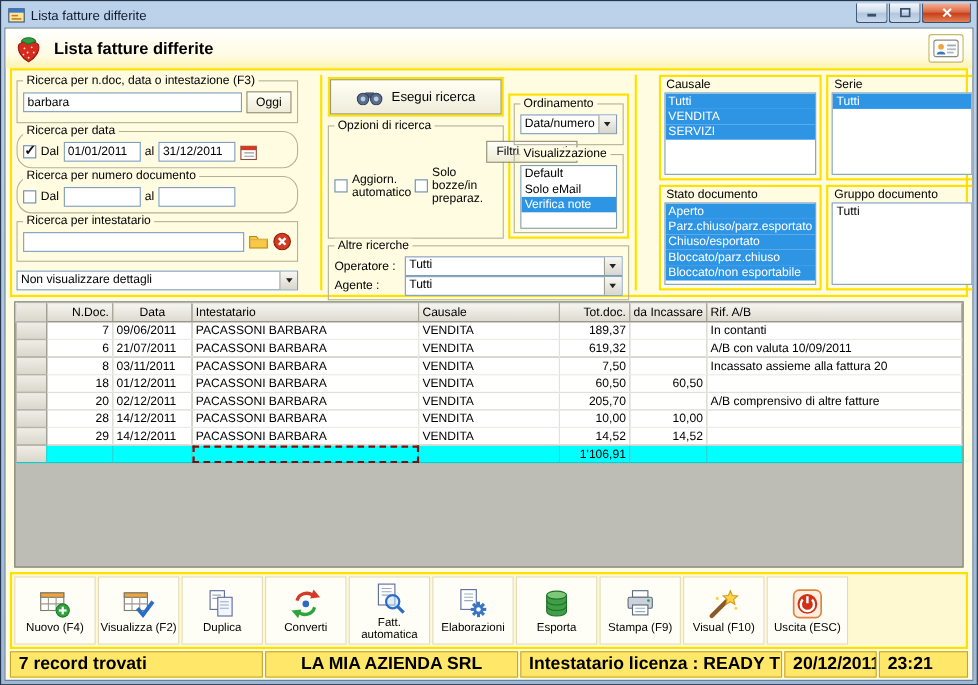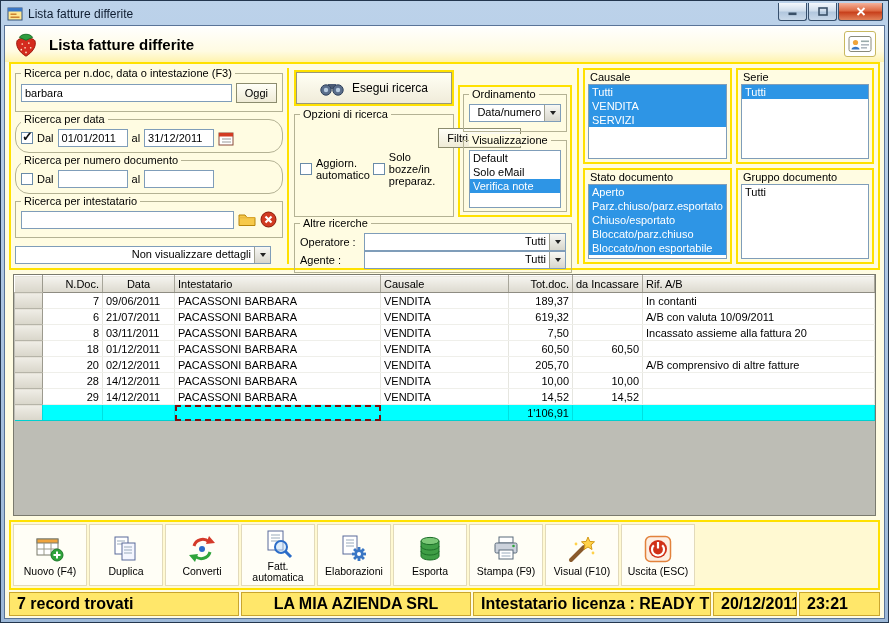--- a/index.html
+++ b/index.html
@@ -18,36 +18,36 @@
 
   .window-inner { flex:1; border:1px solid #5A7498; background:#FFFCE2; display:flex; flex-direction:column; overflow:hidden; }
 
   
   .app-header { height:36px; display:flex; align-items:center; gap:8px; padding:0 8px 0 6px; background:linear-gradient(#FFFFFF,#FFFBE2 70%,#FFF3AE); }
   .app-title { font-size:15px; font-weight:bold; }
   .app-header .spacer { flex:1; }
   .header-icon-box { width:32px; height:26px; background:#fff; border:1px solid #C8B860; border-radius:3px; display:flex; align-items:center; justify-content:center; }
 
   
-  .top-panel { height:208px; margin:0 4px; border:2px solid #FFE100; background:#FFFCE2; display:flex; padding:4px; gap:4px; }
+  .top-panel { height:208px; margin:0 4px; border:2px solid #FFE100; background:#FFFCE2; display:flex; padding:4px; gap:20px; }
 
   .grp { position:relative; border:1px solid #B4B294; margin-top:5px; padding:9px 5px 3px; }
   .grp-label { position:absolute; top:-7px; left:5px; padding:0 3px; background:#FFFCE2; white-space:nowrap; }
   .row { display:flex; align-items:center; gap:4px; }
   .flex1 { flex:1; min-width:0; }
 
   .tinput { height:18px; border:1px solid #7F9DB9; background:#fff; font:inherit; padding:0 3px; width:100%; }
   .tinput.w70 { width:70px; }
   .btn { border:1px solid #8C8C6E; background:linear-gradient(#FFFFF8,#EFEBD6); font:inherit; padding:1px 8px; height:20px; white-space:nowrap; }
   .icon-btn { display:inline-flex; align-items:center; justify-content:center; }
 
   .cb { width:12px; height:12px; min-width:12px; border:1px solid #6A8BA8; background:#fff; display:inline-block; position:relative; }
   .cb.checked::after { content:"\2713"; position:absolute; top:-4px; left:0; font-size:13px; font-weight:bold; color:#111; }
 
-  .combo { display:flex; border:1px solid #7F9DB9; background:#fff; height:18px; align-items:stretch;text-align:right; }
+  .combo { display:flex; border:1px solid #7F9DB9; background:#fff; height:18px; align-items:stretch; }
   .combo-text { flex:1; padding:1px 3px; overflow:hidden; white-space:nowrap; }
   .combo-btn { width:16px; background:linear-gradient(#F8F8F4,#D8D6CC); border-left:1px solid #A0A090; display:flex; align-items:center; justify-content:center; }
   .tri { width:0; height:0; border-left:3.5px solid transparent; border-right:3.5px solid transparent; border-top:4.5px solid #222; }
 
   .col-left { width:268px; display:flex; flex-direction:column; }
   .g1 { height:42px; } .g2,.g3 { height:36px; margin-top:7px;border-radius:14px; } .g4 { height:40px; margin-top:7px; }
   .dettagli-row { margin-top:8px; width:256px; }
 
   .col-center { width:292px; border-left:2px solid #FFE100; border-right:2px solid #FFE100; padding:0 5px; display:flex; flex-direction:column; }
   .center-upper { display:flex; gap:4px; flex:1; }
@@ -459,20 +459,33 @@
               <circle cx="22" cy="21" r="6" fill="#2fa43c" stroke="#1c7a28"></circle>
               <rect x="18.5" y="20" width="7" height="2" fill="#fff"></rect>
               <rect x="21" y="17.5" width="2" height="7" fill="#fff"></rect>
             </svg>
           </span>
           <span class="tb-label">Nuovo (F4)</span>
         </div>
         <div class="tb-btn">
           <span class="tb-icon">
             <svg width="30" height="30" viewBox="0 0 30 30">
+              <rect x="2" y="5" width="21" height="16" fill="#fff" stroke="#7a7a6a"></rect>
+              <rect x="2" y="5" width="21" height="4" fill="#f0a43c" stroke="#7a7a6a"></rect>
+              <line x1="9" y1="9" x2="9" y2="21" stroke="#9a9a8a"></line>
+              <line x1="16" y1="9" x2="16" y2="21" stroke="#9a9a8a"></line>
+              <line x1="2" y1="15" x2="23" y2="15" stroke="#9a9a8a"></line>
+              <path d="M14 19 l5 6 l9 -12" fill="none" stroke="#2b6cc8" stroke-width="3.5"></path>
+            </svg>
+          </span>
+          <span class="tb-label">Visualizza (F2)</span>
+        </div>
+        <div class="tb-btn">
+          <span class="tb-icon">
+            <svg width="30" height="30" viewBox="0 0 30 30">
               <rect x="4" y="3" width="13" height="17" fill="#fff" stroke="#5a6a9a"></rect>
               <line x1="6" y1="7" x2="14" y2="7" stroke="#99aabb"></line>
               <line x1="6" y1="10" x2="14" y2="10" stroke="#99aabb"></line>
               <rect x="11" y="9" width="13" height="17" fill="#f4f6ff" stroke="#5a6a9a"></rect>
               <line x1="13" y1="13" x2="21" y2="13" stroke="#99aabb"></line>
               <line x1="13" y1="16" x2="21" y2="16" stroke="#99aabb"></line>
               <line x1="13" y1="19" x2="21" y2="19" stroke="#99aabb"></line>
             </svg>
           </span>
           <span class="tb-label">Duplica</span>

